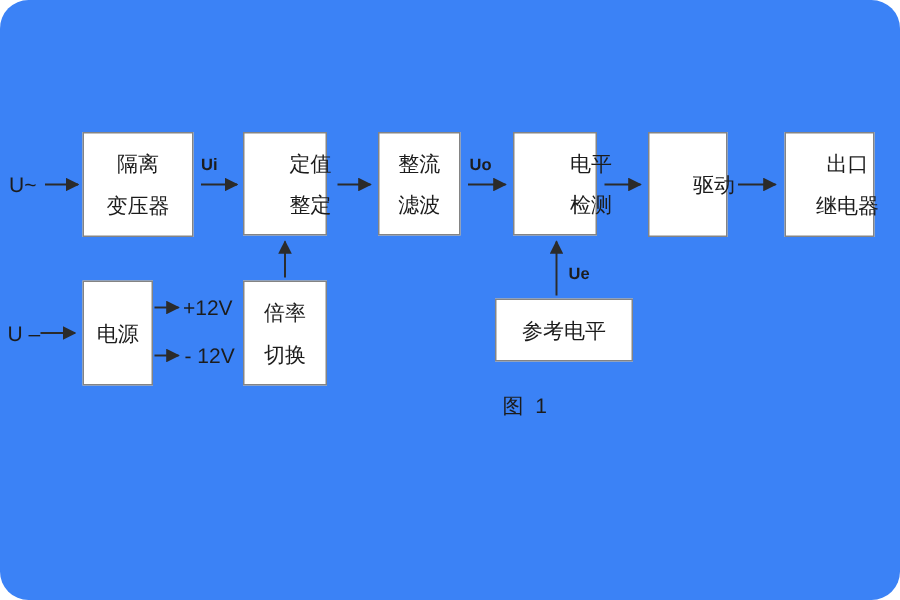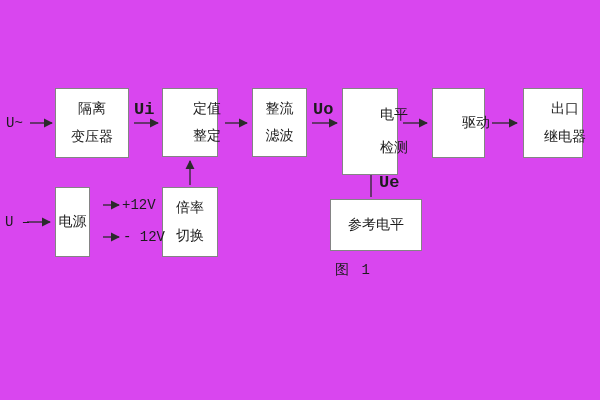--- a/index.html
+++ b/index.html
@@ -1,23 +1,24 @@
 <!DOCTYPE html>
 <html><head>
 <meta charset="utf-8">
 <style>
   html, body { margin: 0; padding: 0; background: #ffffff; }
   .canvas {
     position: relative;
     width: 600px;
     height: 400px;
-    background: #d946ef;
-    font-family: Liberation Mono, monospace;
+    background: #3b82f6;
+    font-family: Liberation Sans, sans-serif;
     color: #1c1c1c;
     overflow: hidden;
+    border-radius: 19px;
   }
   .wires {
     position: absolute;
     left: 0; top: 0;
     width: 600px; height: 400px;
     pointer-events: none;
   }
   .block {
     position: absolute;
     box-sizing: border-box;
@@ -33,21 +34,21 @@
   }
   .block.single { justify-content: center; }
   .block span { display: block; white-space: nowrap; }
   .lbl {
     position: absolute;
     font-size: 14px;
     line-height: 14px;
     white-space: nowrap;
     color: #1c1c1c;
   }
-  .sig { font-size: 17px; font-weight: 700; }
+  .sig { font-size: 11px; font-weight: 700; }
   .caption { font-size: 14px; letter-spacing: 2px; margin-left: 36px; }
 </style>
 </head>
 <body>
 
 <div class="canvas">
 
   <svg class="wires" viewBox="0 0 600 400" xmlns="http://www.w3.org/2000/svg">
     <defs>
       <marker id="ah" viewBox="0 0 10 10" refX="9" refY="5" markerWidth="7" markerHeight="7" orient="auto-start-reverse">
@@ -77,44 +78,44 @@
   <div class="block" style="left:162px; top:88px; width:56px; height:69px;padding-left:34px;">
     <span>定值</span>
     <span>整定</span>
   </div>
 
   <div class="block" style="left:252px; top:88px; width:55px; height:69px;">
     <span>整流</span>
     <span>滤波</span>
   </div>
 
-  <div class="block" style="left:342px; top:88px; width:56px; height:87px;padding-left:48px;">
+  <div class="block" style="left:342px; top:88px; width:56px; height:69px;padding-left:48px;">
     <span>电平</span>
     <span>检测</span>
   </div>
 
   <div class="block single" style="left:432px; top:88px; width:53px; height:70px;padding-left:35px;">
     <span>驱动</span>
   </div>
 
   <div class="block" style="left:523px; top:88px; width:60px; height:70px;padding-left:24px;">
     <span>出口</span>
     <span>继电器</span>
   </div>
 
-  <div class="block single" style="left:55px; top:187px; width:35px; height:70px;text-align:right;">
+  <div class="block single" style="left:55px; top:187px; width:47px; height:70px;text-align:right;">
     <span>电源</span>
   </div>
 
   <div class="block" style="left:162px; top:187px; width:56px; height:70px;">
     <span>倍率</span>
     <span>切换</span>
   </div>
 
-  <div class="block single" style="left:330px; top:199px; width:92px; height:52px;">
+  <div class="block single" style="left:330px; top:199px; width:92px; height:42px;">
     <span>参考电平</span>
   </div>
 
   <span class="lbl" style="left:6px; top:116px;">U~</span>
   <span class="lbl" style="left:5px; top:215px;">U –</span>
 
   <span class="lbl sig" style="left:134px; top:103px;">Ui</span>
   <span class="lbl sig" style="left:313px; top:103px;">Uo</span>
   <span class="lbl sig" style="left:379px; top:176px;">Ue</span>
 

